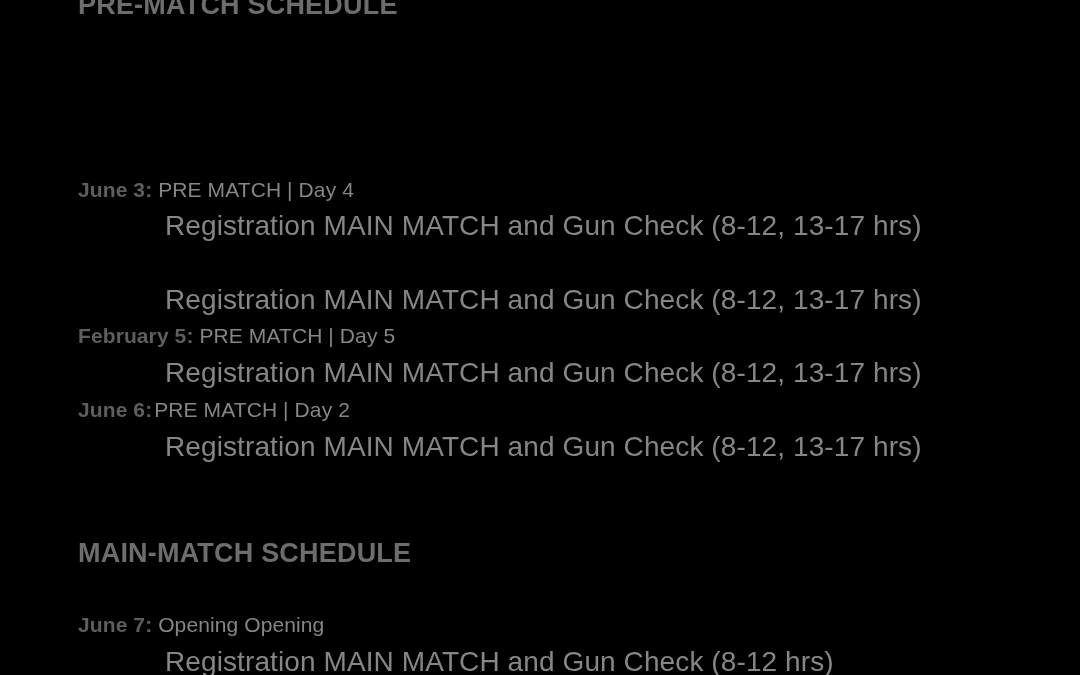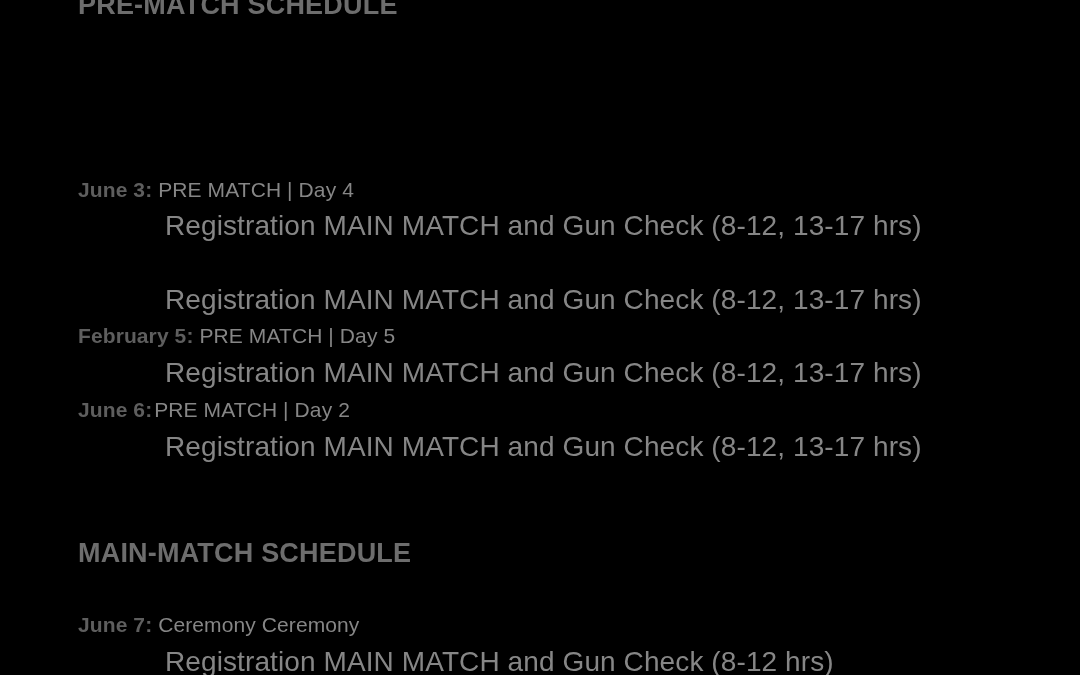--- a/index.html
+++ b/index.html
@@ -109,17 +109,17 @@
   <div class="schedule-sub y-sub4">Registration MAIN MATCH and Gun Check (8-12, 13-17 hrs)</div>
 
   <div class="schedule-row y-row5 tight">
     <span class="row-label">June 6:</span><span class="row-text"> PRE MATCH | Day 2</span>
   </div>
   <div class="schedule-sub y-sub5">Registration MAIN MATCH and Gun Check (8-12, 13-17 hrs)</div>
 
   <h2 class="section-heading heading-main">MAIN-MATCH SCHEDULE</h2>
 
   <div class="schedule-row y-row6">
-    <span class="row-label">June 7:</span><span class="row-text"> Ceremony Ceremony</span>
+    <span class="row-label">June 7:</span><span class="row-text"> Opening Opening</span>
   </div>
   <div class="schedule-sub y-sub6">Registration MAIN MATCH and Gun Check (8-12 hrs)</div>
 
 </div>
 
 </body></html>

